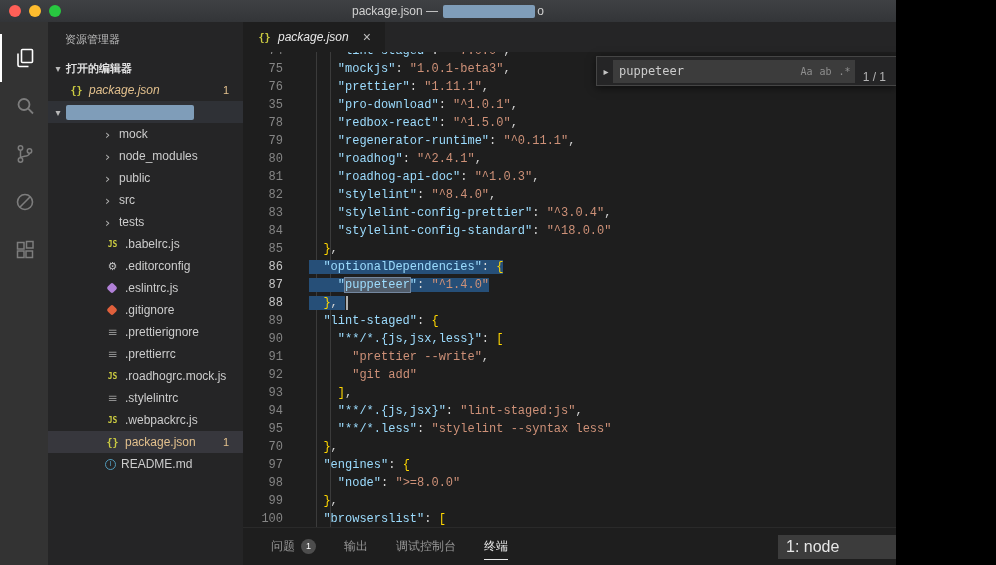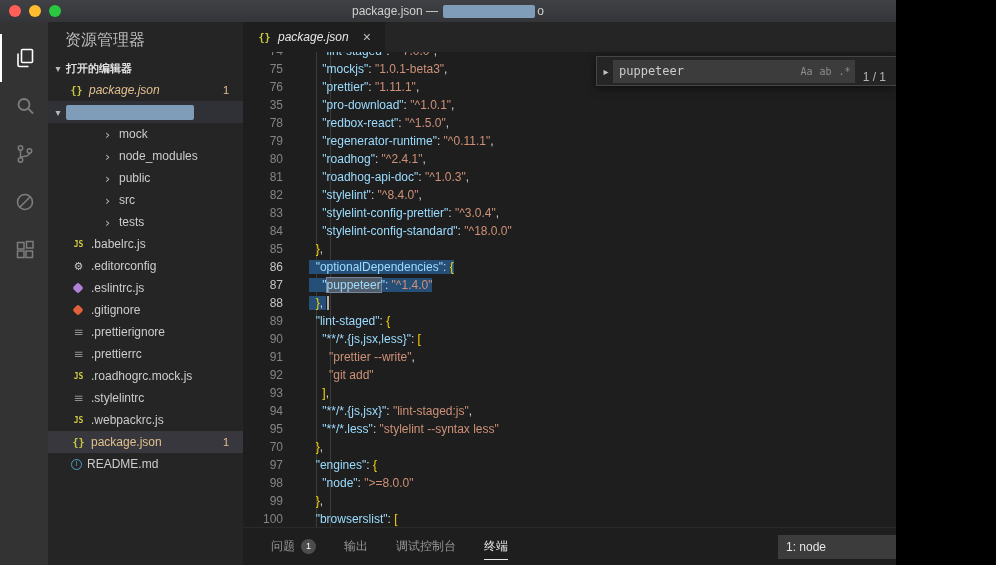--- a/index.html
+++ b/index.html
@@ -18,51 +18,51 @@
   .main{position:absolute;top:22px;left:0;right:0;bottom:0;display:flex;}
 
   
   .activitybar{width:48px;flex:none;background:#333333;display:flex;flex-direction:column;padding-top:12px;box-sizing:border-box;}
   .ab-item{height:48px;display:flex;align-items:center;justify-content:center;color:#7d7d7d;border-left:2px solid transparent;box-sizing:border-box;cursor:pointer;}
   .ab-item.active{color:#ffffff;border-left-color:#ffffff;}
   .ab-item svg{width:24px;height:24px;}
 
   
   .sidebar{width:195px;flex:none;background:#252526;color:#cccccc;display:flex;flex-direction:column;font-size:12px;overflow:hidden;}
-  .sb-title{height:35px;line-height:35px;padding-left:17px;font-size:16px;color:#bbbbbb;}
+  .sb-title{height:35px;line-height:35px;padding-left:17px;font-size:11px;color:#bbbbbb;}
   .sb-section{height:22px;display:flex;align-items:center;font-size:11px;font-weight:700;color:#e0e0e0;padding-left:4px;gap:2px;}
   .chev,.t-chev,.fw-toggle,.fi{font-family:"DejaVu Sans",sans-serif;}
   .chev{color:#b8b8b8;font-size:10px;width:12px;text-align:center;flex:none;}
   .row{height:22px;display:flex;align-items:center;flex:none;}
   .oe-item{padding-left:21px;gap:5px;}
   .gold{color:#e2c08d;}
   .italic{font-style:italic;}
   .badge{margin-left:auto;margin-right:14px;color:#e2c08d;font-size:11px;}
   .root-row{padding-left:4px;gap:2px;background:#2f3136;}
   .tree{flex:1;overflow:hidden;display:flex;flex-direction:column;}
   .t-folder{padding-left:57px;gap:4px;}
-  .t-file{padding-left:23px;gap:5px;}
+  .t-file{padding-left:57px;gap:5px;}
   .t-file.selected{background:#37373d;}
   .fi{width:15px;display:inline-flex;align-items:center;justify-content:center;flex:none;}
   .fi.js{color:#cbcb41;font-weight:700;font-size:8px;font-family:"DejaVu Sans Mono",monospace;}
   .fi.json{color:#cbcb41;font-weight:700;font-size:10px;font-family:"DejaVu Sans Mono",monospace;}
   .fi.gear{color:#c5c5c5;font-size:11px;}
   .fi.lines{color:#8f8f8f;font-size:12px;}
   .fi.eslint{width:8px;height:8px;background:#b180d7;border-radius:2px;transform:rotate(45deg);margin:0 4px 0 3px;}
   .fi.git{width:8px;height:8px;background:#e0603c;border-radius:2px;transform:rotate(45deg);margin:0 4px 0 3px;}
   .fi.info{width:11px;height:11px;border:1px solid #519aba;border-radius:50%;color:#519aba;font-size:8px;line-height:10px;box-sizing:border-box;}
   .t-chev{color:#b0b0b0;font-size:13px;width:10px;flex:none;}
 
   
   .region{flex:1;display:flex;flex-direction:column;position:relative;min-width:0;}
   .tabbar{height:30px;background:#252526;display:flex;flex:none;}
   .tab{background:#1e1e1e;display:flex;align-items:center;padding:0 14px;gap:6px;font-size:12px;color:#e8e8e8;cursor:pointer;}
   .tab-close{color:#c0c0c0;font-size:14px;margin-left:8px;}
 
-  .editor{flex:1;position:relative;overflow:hidden;font-family:Liberation Sans, sans-serif;font-size:12px;line-height:18px;}
+  .editor{flex:1;position:relative;overflow:hidden;font-family:Liberation Mono, monospace;font-size:12px;line-height:18px;}
   .guide{position:absolute;top:0;bottom:0;width:1px;background:#3b3b3b;}
   .code{position:absolute;top:-10px;left:0;right:0;}
   .line{display:flex;height:18px;}
   .ln{width:40px;flex:none;text-align:right;color:#858585;cursor:pointer;}
   .ln.active{color:#c6c6c6;}
   .lc{margin-left:26px;white-space:pre;}
   .sel{background:#264f78;}
   .tk-p{color:#d4d4d4}.tk-k{color:#9cdcfe}.tk-s{color:#ce9178}.tk-b{color:#ffd700}
   .tk-m{color:#9cdcfe;background:#515c6a;box-shadow:0 0 0 1px #74879f;}
   .cursor{display:inline-block;width:2px;height:14px;background:#aeafad;vertical-align:text-bottom;margin-left:1px;}
@@ -74,21 +74,21 @@
   .fw-query{flex:1;font-family:"DejaVu Sans Mono",monospace;font-size:12px;}
   .fw-opt{color:#8f8f8f;font-size:10px;margin-left:7px;font-family:"DejaVu Sans Mono",monospace;cursor:pointer;}
   .fw-opt.word{}
   .fw-results{color:#b5b5b5;font-size:12px;margin:12px 10px 0 8px;white-space:nowrap;}
 
   
   .panel{height:38px;flex:none;background:#1e1e1e;display:flex;align-items:center;padding-left:28px;position:relative;border-top:1px solid #2a2a2a;box-sizing:border-box;}
   .p-tab{display:flex;align-items:center;gap:6px;margin-right:28px;font-size:12px;color:#969696;padding:4px 0;border-bottom:1px solid transparent;cursor:pointer;}
   .p-tab.active{color:#e7e7e7;border-bottom-color:#e7e7e7;justify-content:center;}
   .p-badge{background:#4d4d4d;color:#ffffff;border-radius:50%;width:15px;height:15px;font-size:9px;display:flex;align-items:center;justify-content:center;}
-  .term-pick{position:absolute;right:0;top:7px;height:24px;width:118px;background:#3c3c3c;color:#e6e6e6;font-size:12px;display:flex;align-items:center;padding-left:8px;box-sizing:border-box;cursor:pointer;}
+  .term-pick{position:absolute;right:0;top:7px;height:24px;width:118px;background:#3c3c3c;color:#e6e6e6;font-size:16px;display:flex;align-items:center;padding-left:8px;box-sizing:border-box;cursor:pointer;}
 </style>
 </head>
 <body>
 
 <div class="app">
 
   <div class="titlebar">
     <div class="lights">
       <span class="light red"></span>
       <span class="light yellow"></span>

